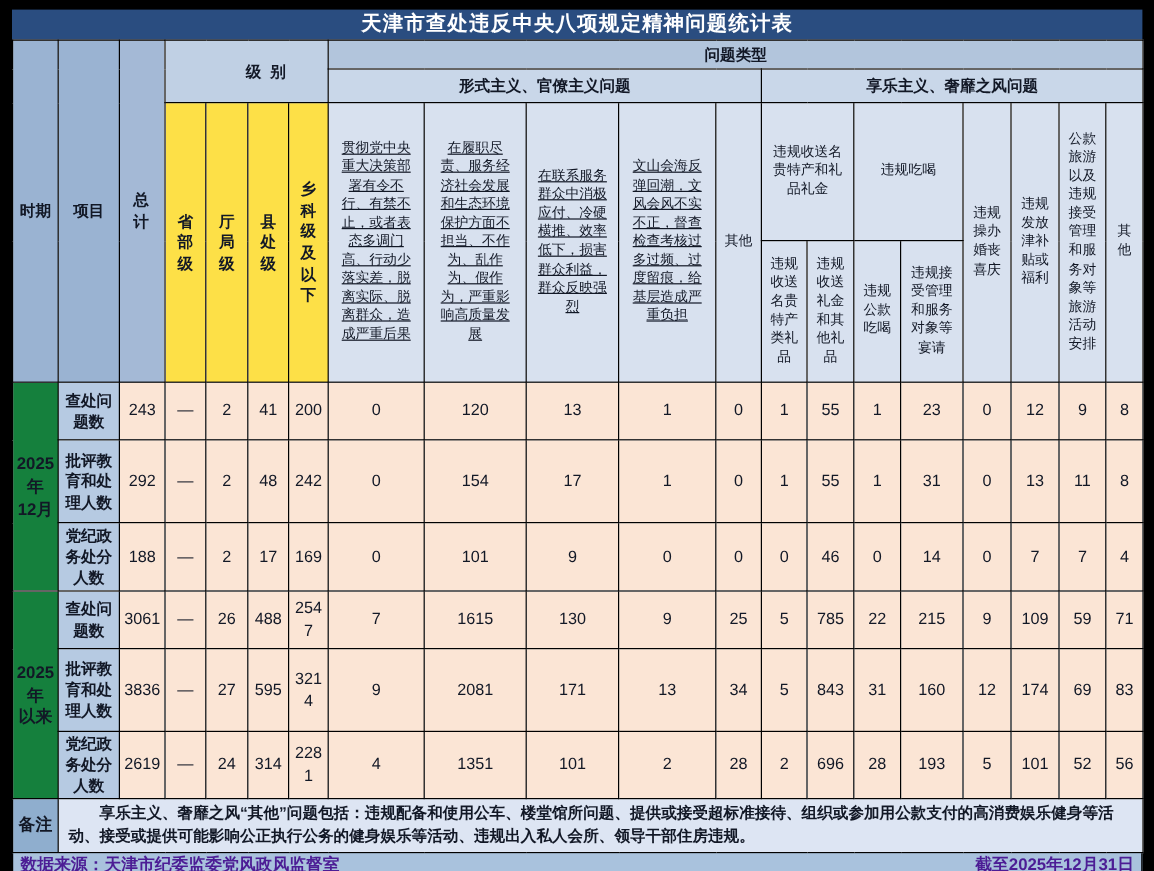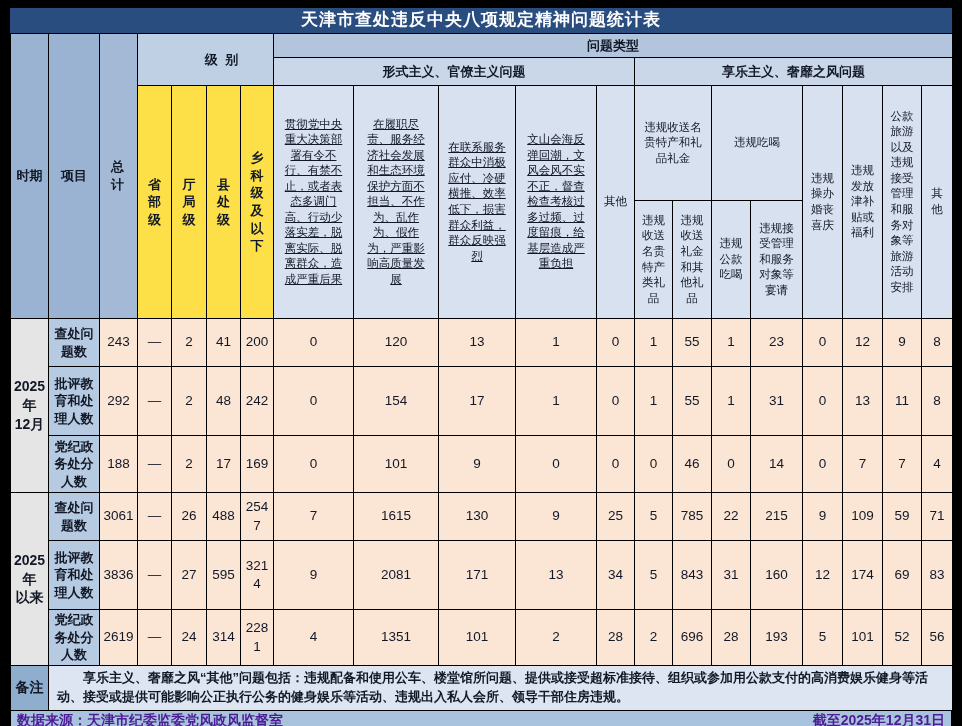--- a/index.html
+++ b/index.html
@@ -27,21 +27,21 @@
   .rrem{height:40px}
   
   .hd-corner{background:#9AB3D2;font-weight:bold;font-size:13px;}
   .hd-total{background:#A4B9D6;font-weight:bold;font-size:13px;letter-spacing:2px;}
   .hd-lvlgrp{background:#C0D0E4;font-weight:bold;font-size:13px;letter-spacing:2px;padding-left:36px;}
   .hd-probgrp{background:#B2C5DC;font-weight:bold;font-size:13px;}
   .hd-sub{background:#C9D7E9;font-weight:bold;font-size:13px;}
   .hd-level{background:#fde047;font-weight:bold;font-size:13px;padding:0 6px;margin-top:37px;}
   .hd-desc{background:#D8E1EF;font-size:11.5px;padding:0 9px;text-decoration:underline;}
   .hd-desc-n{background:#D8E1EF;font-size:11.5px;padding:0 7px;}
-  .cell-period{background:#e5e5e5;font-size:14px;font-weight:bold;}
+  .cell-period{background:#15803d;font-size:14px;font-weight:bold;}
   .cell-item{background:#B6CAE2;font-size:13px;font-weight:bold;padding:0 5px;}
   .cell-data{background:#FBE5D5;font-size:13.5px;}
   .cell-remark-label{background:#8FAECE;font-size:14px;font-weight:bold;margin-top:48px;}
   .cell-remark-text{
     background:#DDE5F3;text-align:left;font-size:13px;font-weight:bold;
     padding:3px 8px;text-indent:2em;line-height:1.45;word-break:break-all;
   }
   .footer-bar{
     height:22px;background:#A9C2DD;color:#4c1d95;
     display:flex;align-items:center;justify-content:space-between;

